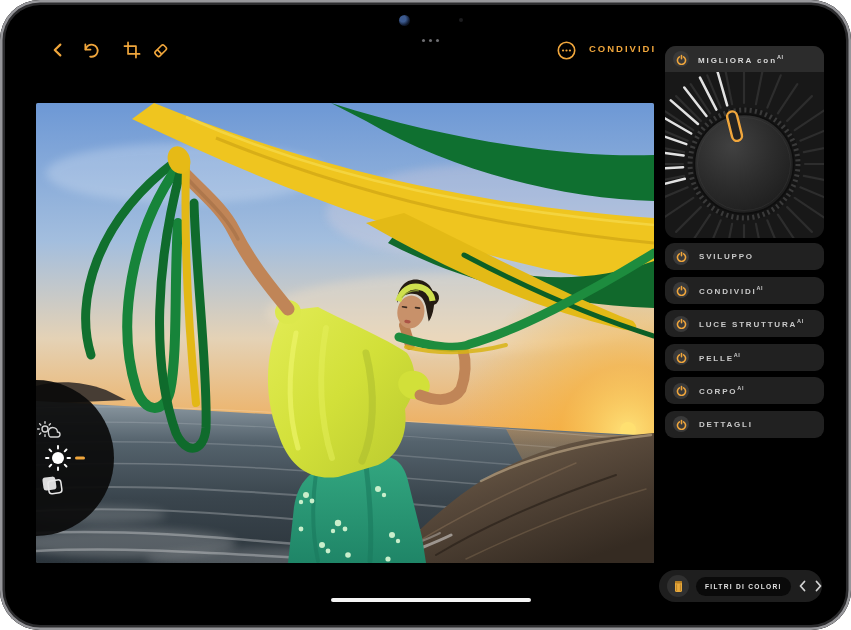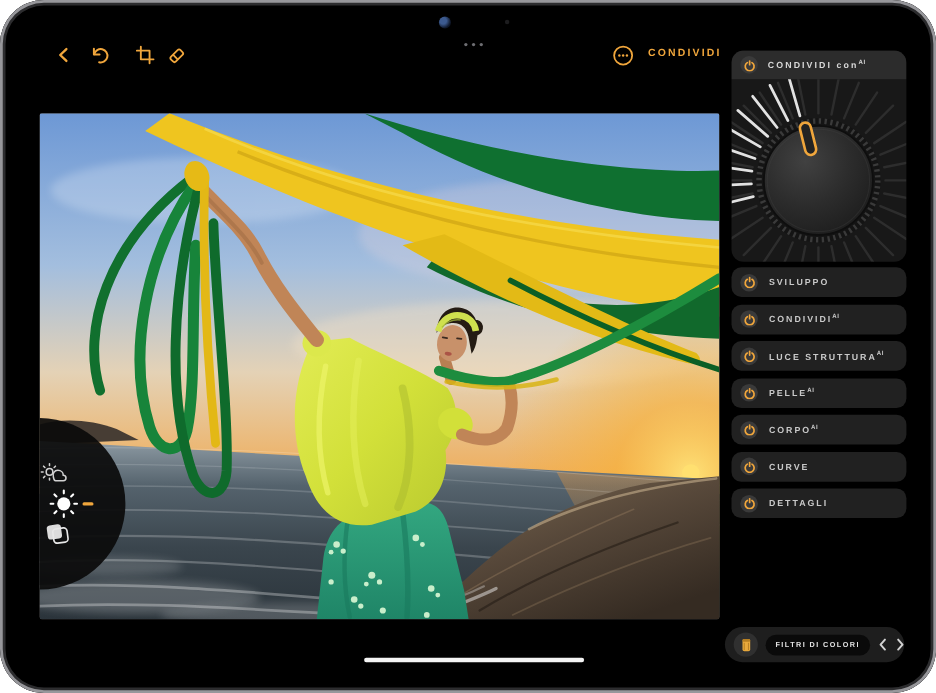--- a/index.html
+++ b/index.html
@@ -266,21 +266,21 @@
       </div>
 
       <div class="enh-card">
         <div class="enh-head">
           <span class="pwr">
             <svg width="11" height="11" viewBox="0 0 12 12">
               <path d="M6,1.6 V5.2" stroke="#F0A63C" stroke-width="1.7" stroke-linecap="round" fill="none"></path>
               <path d="M3.7,3.2 A4.4,4.4 0 1 0 8.3,3.2" stroke="#F0A63C" stroke-width="1.7" stroke-linecap="round" fill="none"></path>
             </svg>
           </span>
-          <span class="enh-title"><span>CONDIVIDI con</span><sup class="ai">AI</sup></span>
+          <span class="enh-title"><span>MIGLIORA con</span><sup class="ai">AI</sup></span>
         </div>
         <div class="knob-zone">
           <svg width="159" height="166" viewBox="0 0 159 166">
             <defs>
               <radialGradient id="knobG" cx="0.38" cy="0.32" r="0.75">
                 <stop offset="0" stop-color="#414141"></stop>
                   <stop offset="0.55" stop-color="#2c2c2c"></stop>
                   <stop offset="1" stop-color="#1d1d1d"></stop>
               </radialGradient>
             </defs>
@@ -387,29 +387,20 @@
           <span class="pwr">
             <svg width="11" height="11" viewBox="0 0 12 12">
               <path d="M6,1.6 V5.2" stroke="#F0A63C" stroke-width="1.7" stroke-linecap="round" fill="none"></path>
               <path d="M3.7,3.2 A4.4,4.4 0 1 0 8.3,3.2" stroke="#F0A63C" stroke-width="1.7" stroke-linecap="round" fill="none"></path>
             </svg>
           </span>
           <span class="adj-label"><span class="adj-text">CORPO</span><sup class="ai adj-sup">AI</sup></span>
         </div>
 
 
-        <div class="adj-row">
-          <span class="pwr">
-            <svg width="11" height="11" viewBox="0 0 12 12">
-              <path d="M6,1.6 V5.2" stroke="#F0A63C" stroke-width="1.7" stroke-linecap="round" fill="none"></path>
-              <path d="M3.7,3.2 A4.4,4.4 0 1 0 8.3,3.2" stroke="#F0A63C" stroke-width="1.7" stroke-linecap="round" fill="none"></path>
-            </svg>
-          </span>
-          <span class="adj-label"><span class="adj-text">CURVE</span></span>
-        </div>
 
         <div class="adj-row">
           <span class="pwr">
             <svg width="11" height="11" viewBox="0 0 12 12">
               <path d="M6,1.6 V5.2" stroke="#F0A63C" stroke-width="1.7" stroke-linecap="round" fill="none"></path>
               <path d="M3.7,3.2 A4.4,4.4 0 1 0 8.3,3.2" stroke="#F0A63C" stroke-width="1.7" stroke-linecap="round" fill="none"></path>
             </svg>
           </span>
           <span class="adj-label"><span class="adj-text">DETTAGLI</span></span>
         </div>

